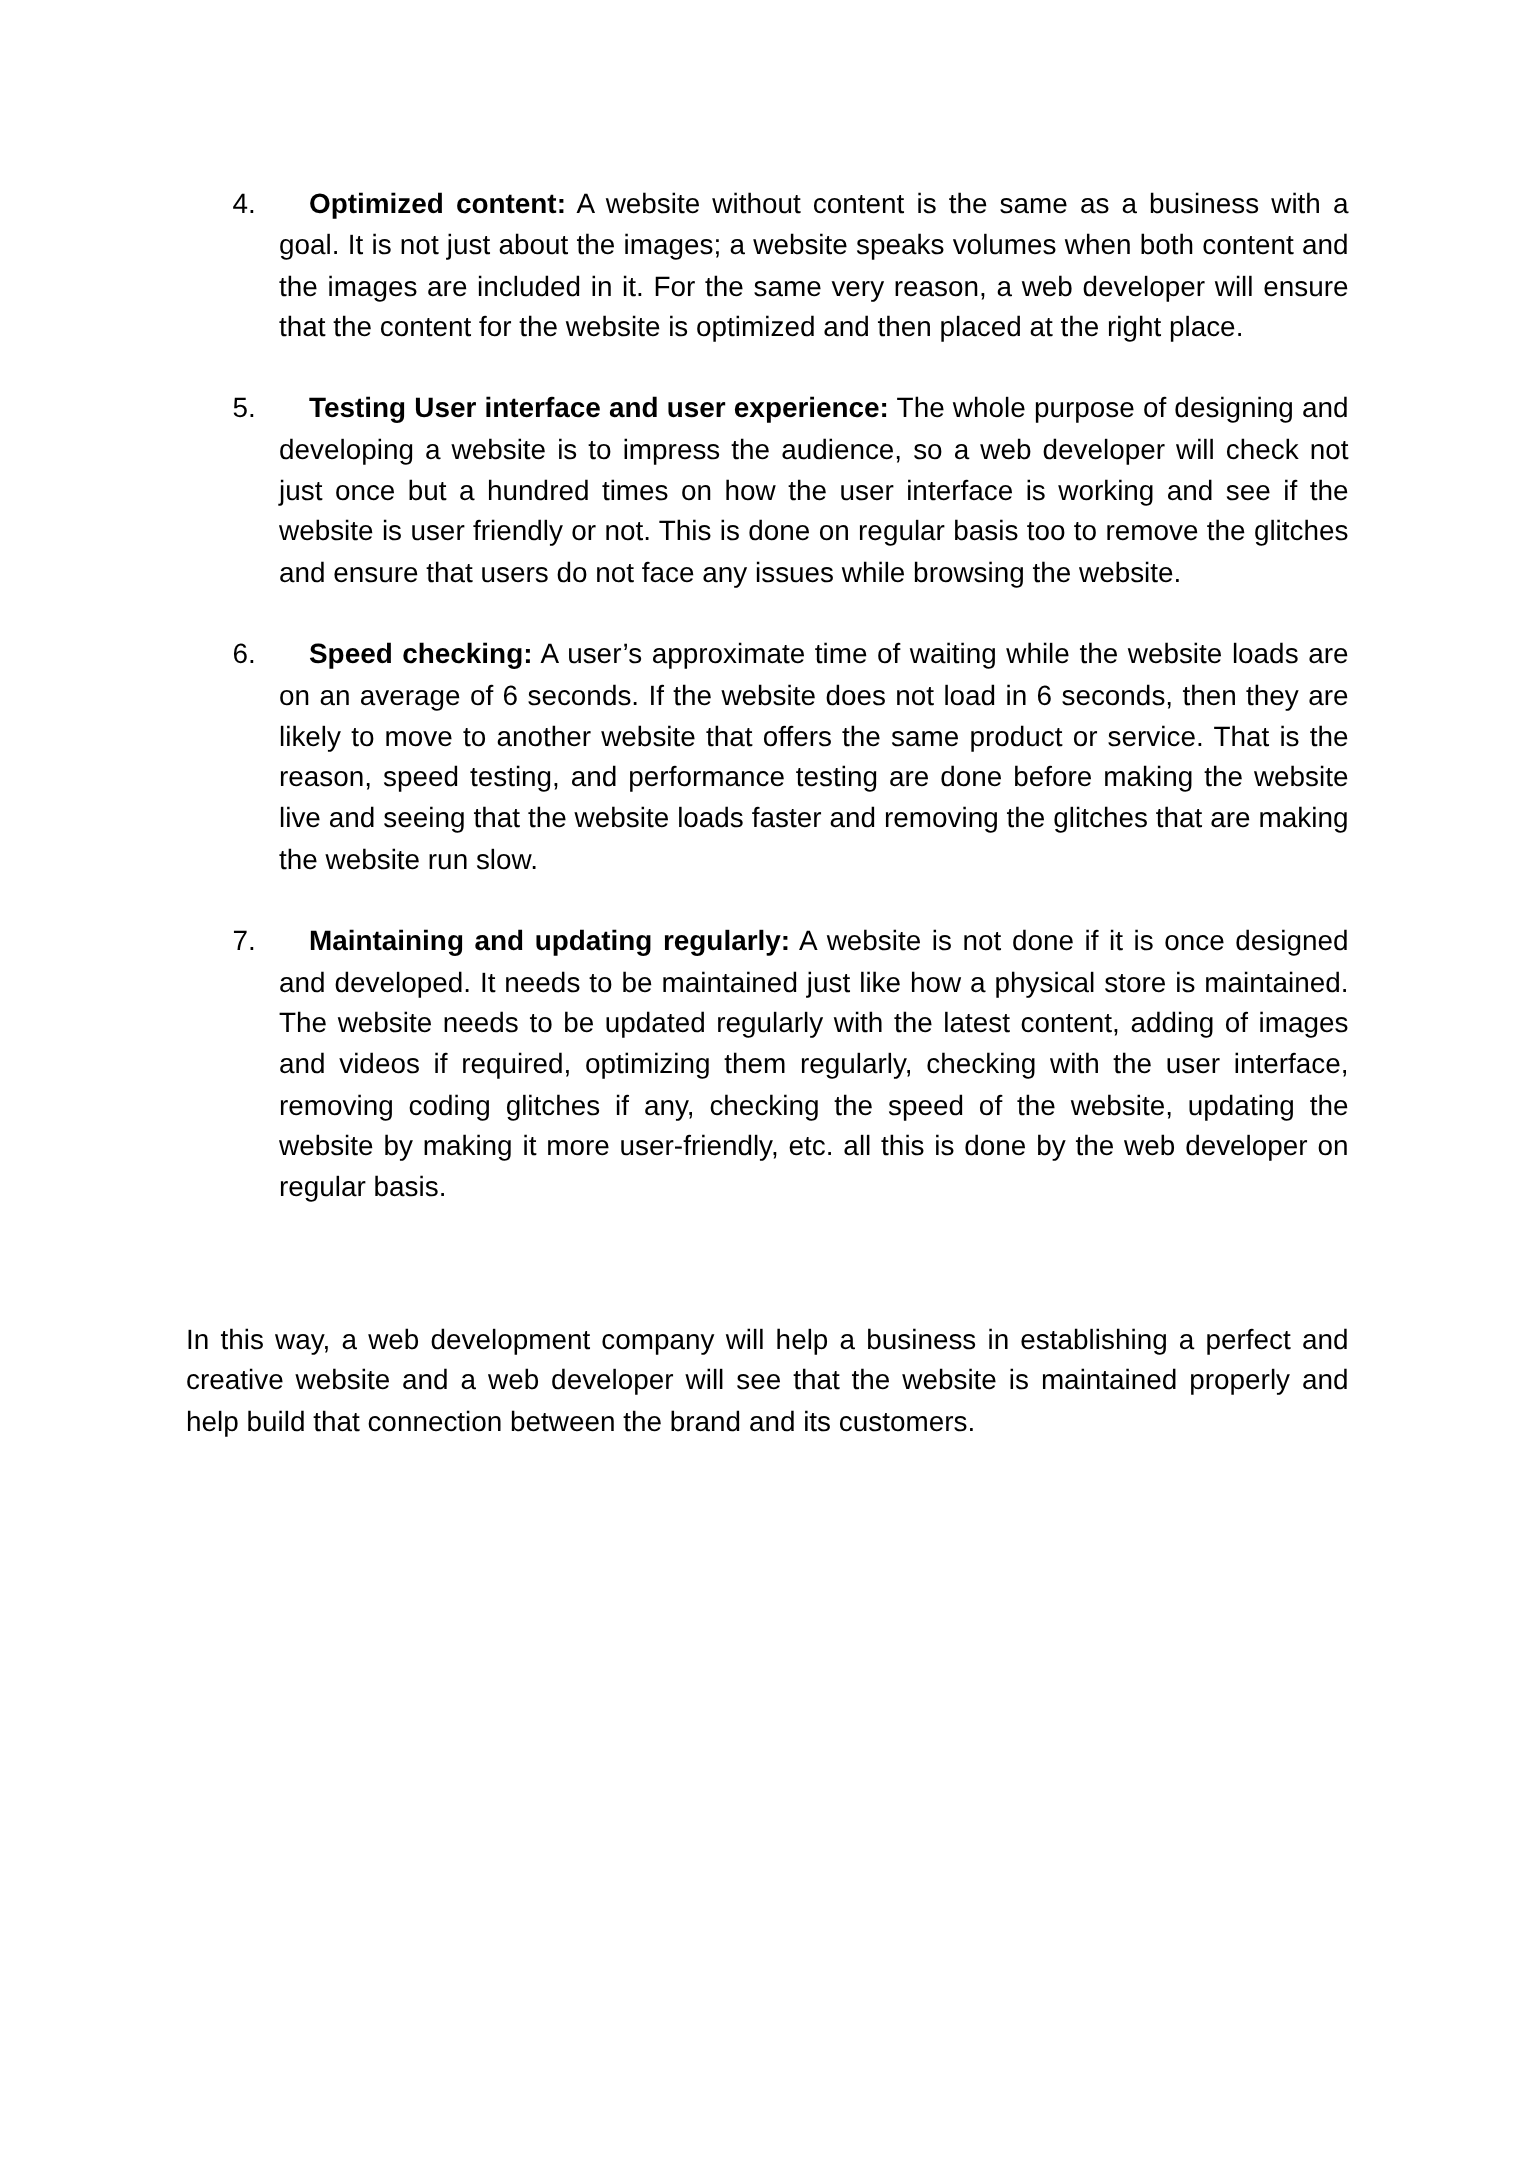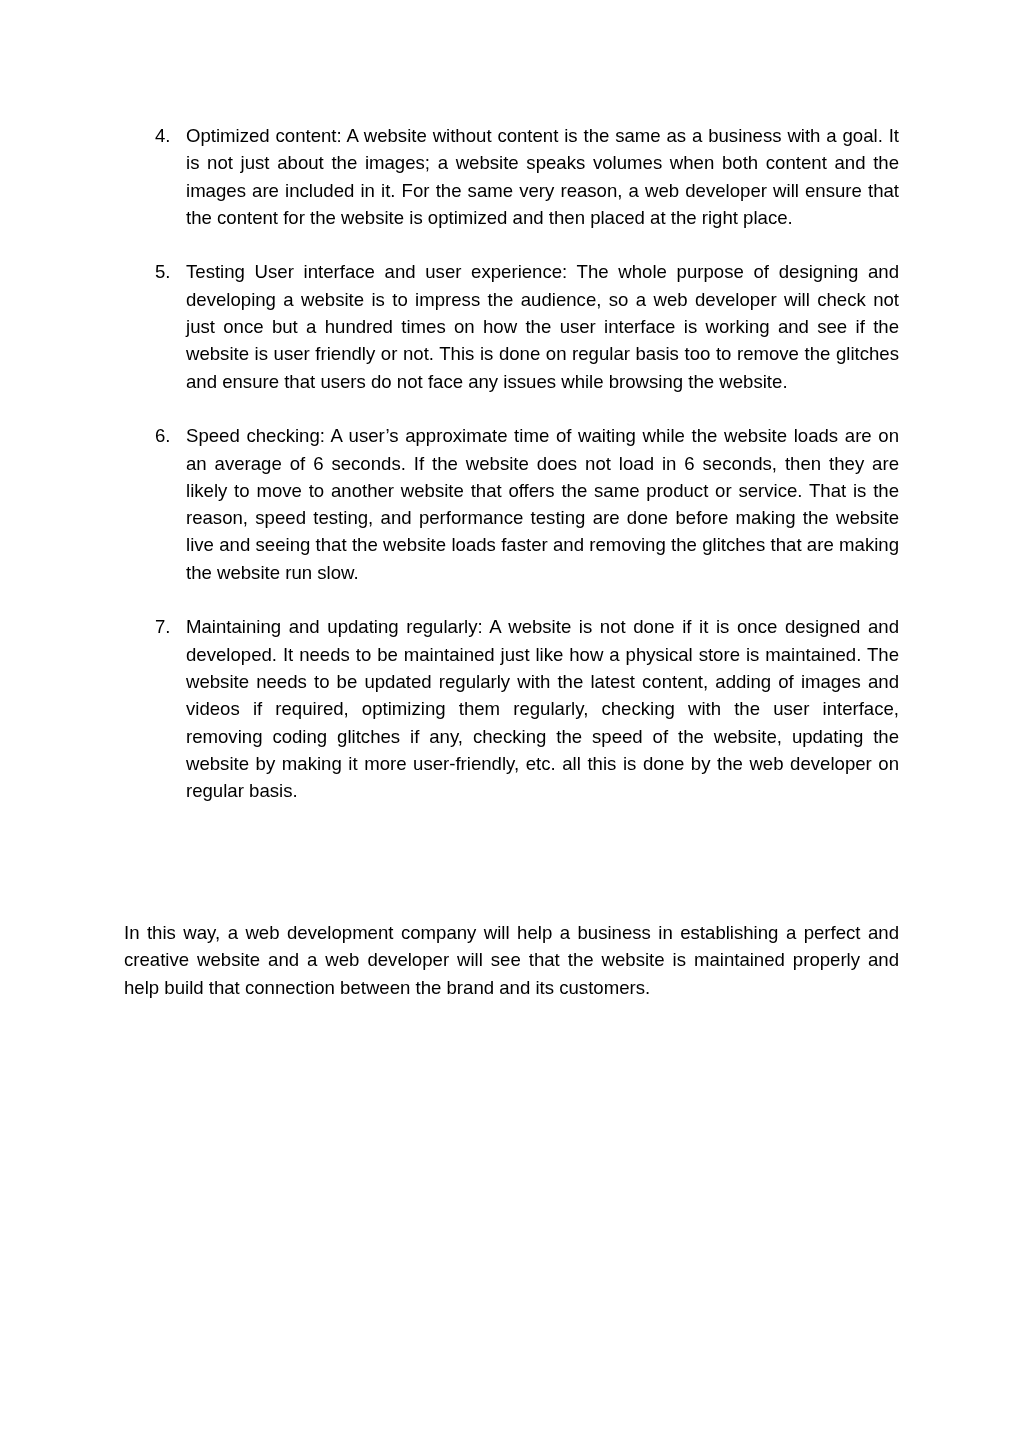--- a/index.html
+++ b/index.html
@@ -6,22 +6,22 @@
     body { width: 1024px; height: 1447px; position: relative; overflow: hidden; }
     .page {
       position: absolute; left: 0; top: 0; width: 1024px; height: 1447px;
       background: #ffffff; color: #000000;
       font-family: "Liberation Sans", sans-serif;
       font-size: 18.6px; line-height: 27.3px;
     }
     .list { position: absolute; left: 0; top: 122px; width: 1024px; }
     .item { position: relative; margin-left: 186px; width: 713px; text-align: justify; margin-bottom: 27.3px; }
     .num { position: absolute; left: -31px; top: 0; }
-    .item b { font-weight: normal; }
-    .closing { position: absolute; left: 124px; top: 919px; width: 775px; text-align: justify; margin: 0; }
+    .item b { font-weight: bold; margin-left: 20px; }
+    .closing { position: absolute; left: 124px; top: 879px; width: 775px; text-align: justify; margin: 0; }
     .item.last { margin-bottom: 0; }
   </style>
 </head>
 <body>
 
 <div class="page">
   <div class="list">
     <div class="item">
       <span class="num">4.</span><b>Optimized content:</b><span> A website without content is the same as a business with a goal. It is not just about the images; a website speaks volumes when both content and the images are included in it. For the same very reason, a web developer will ensure that the content for the website is optimized and then placed at the right place.</span>
     </div>

